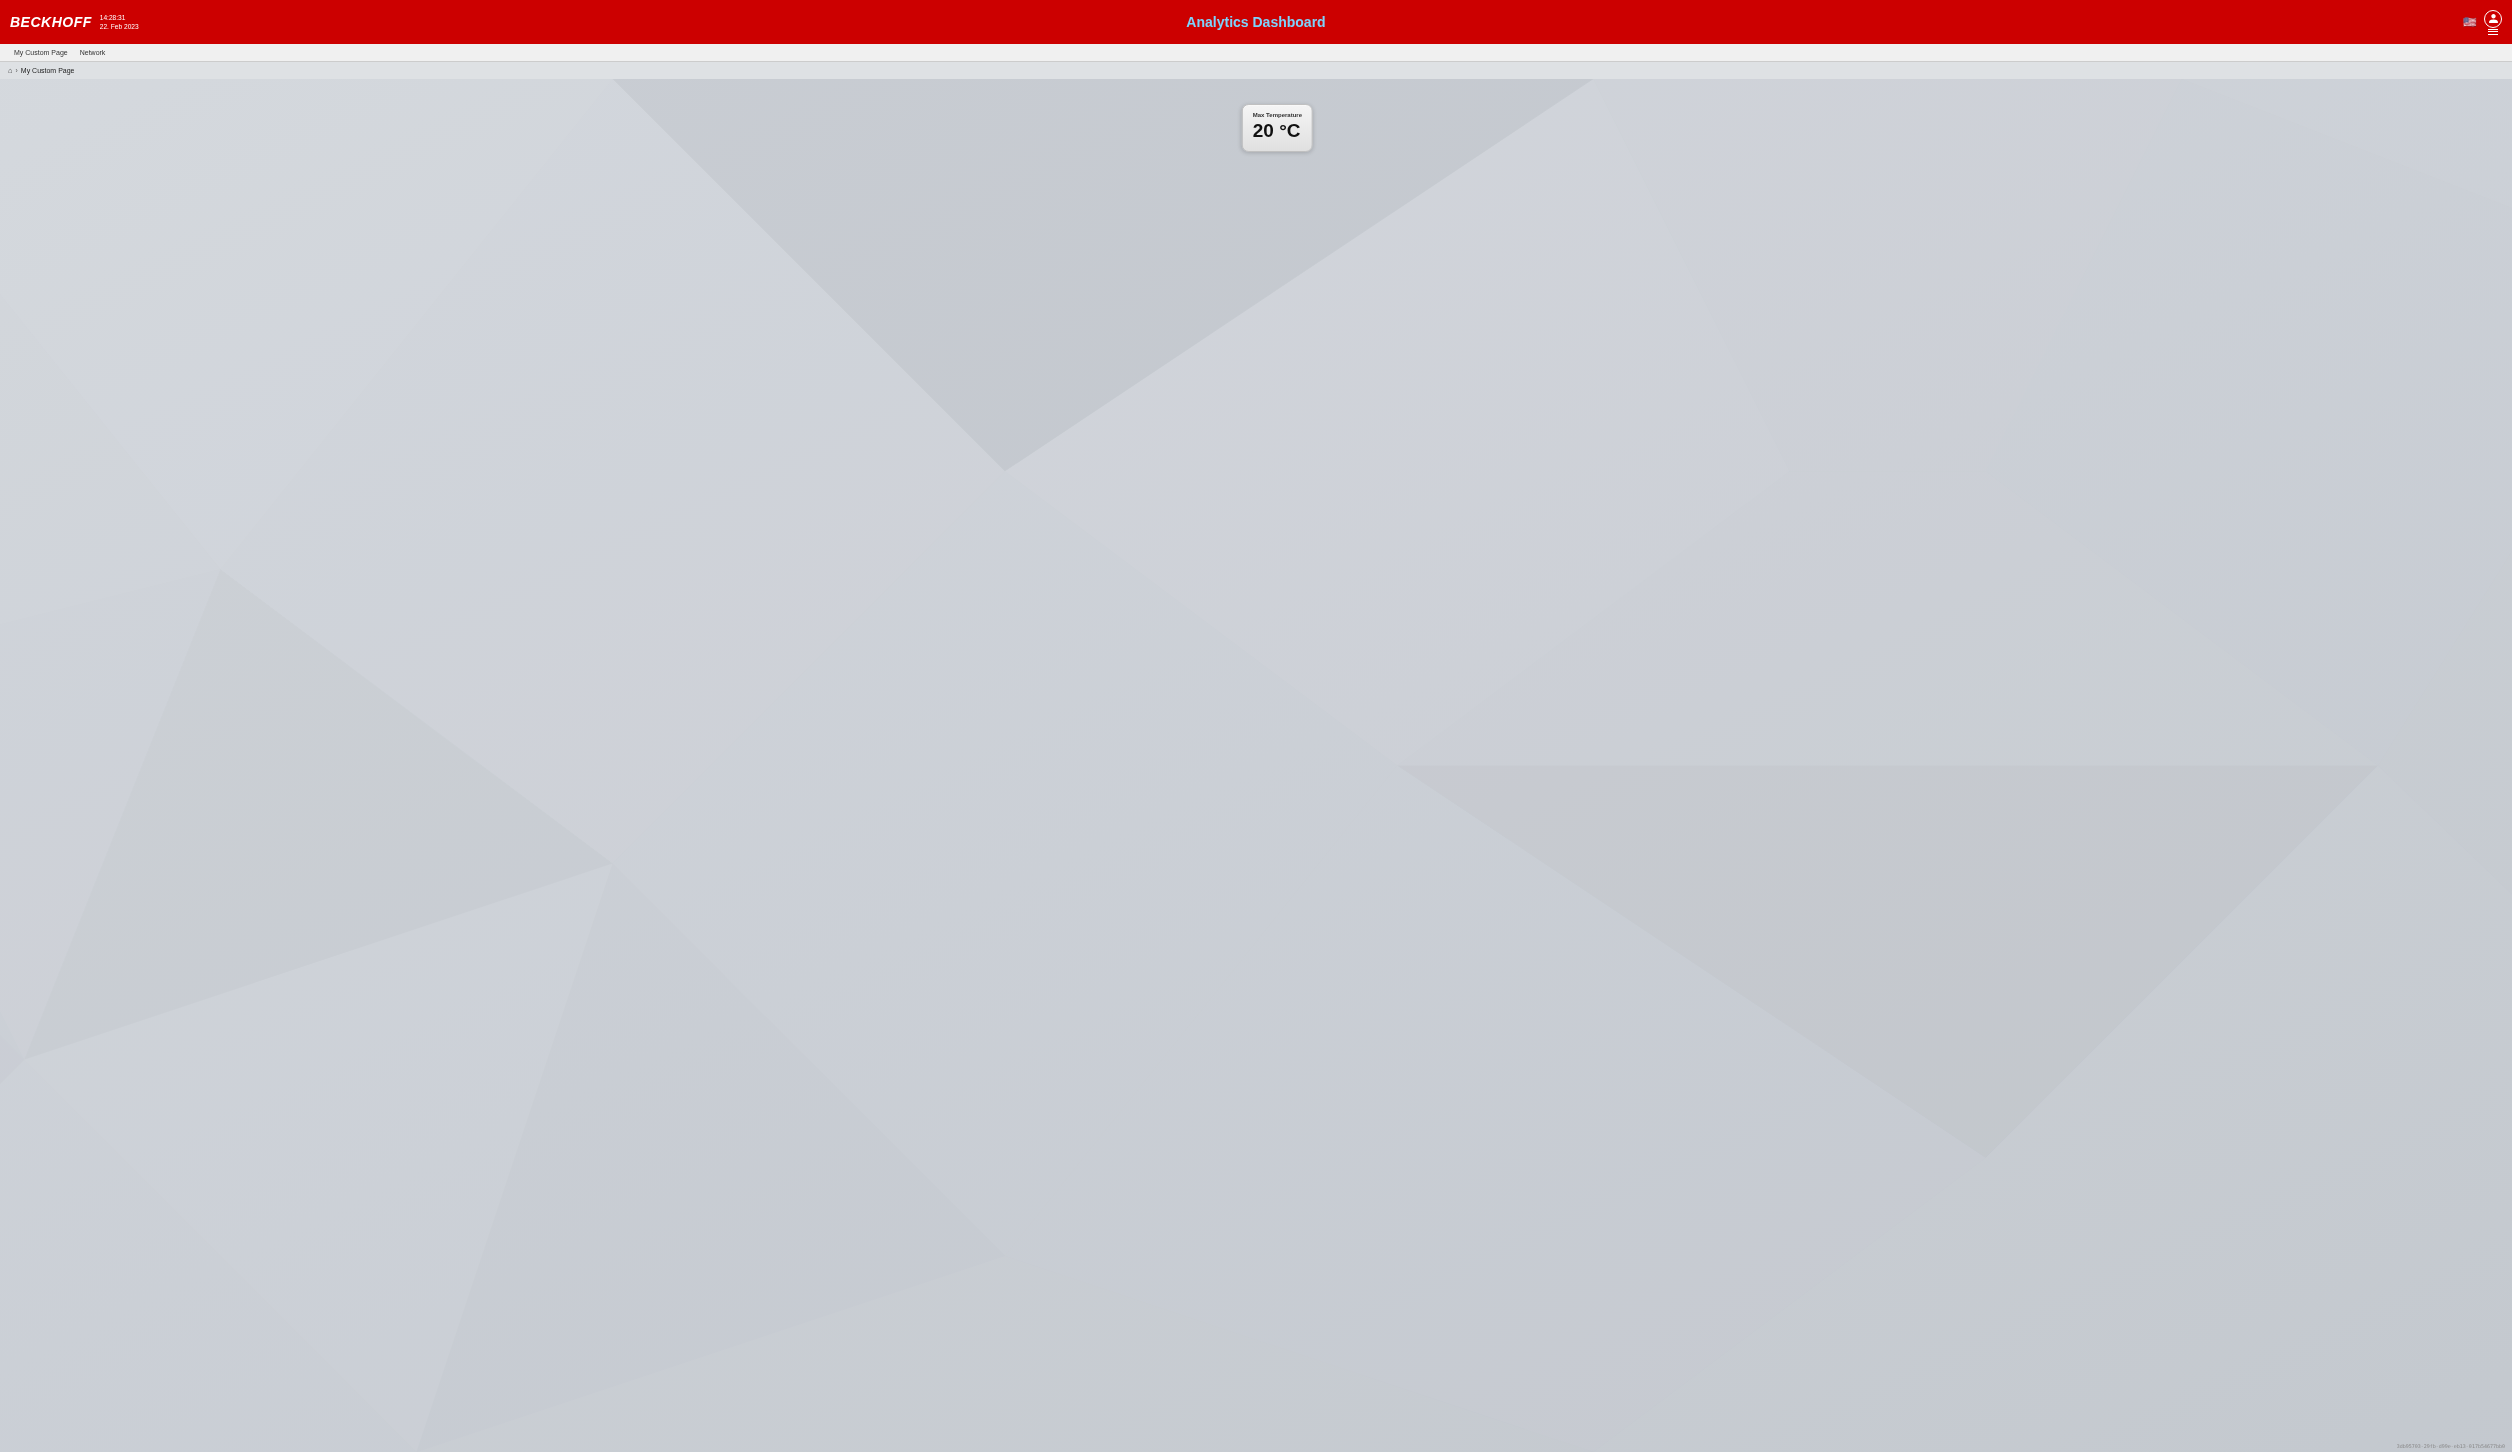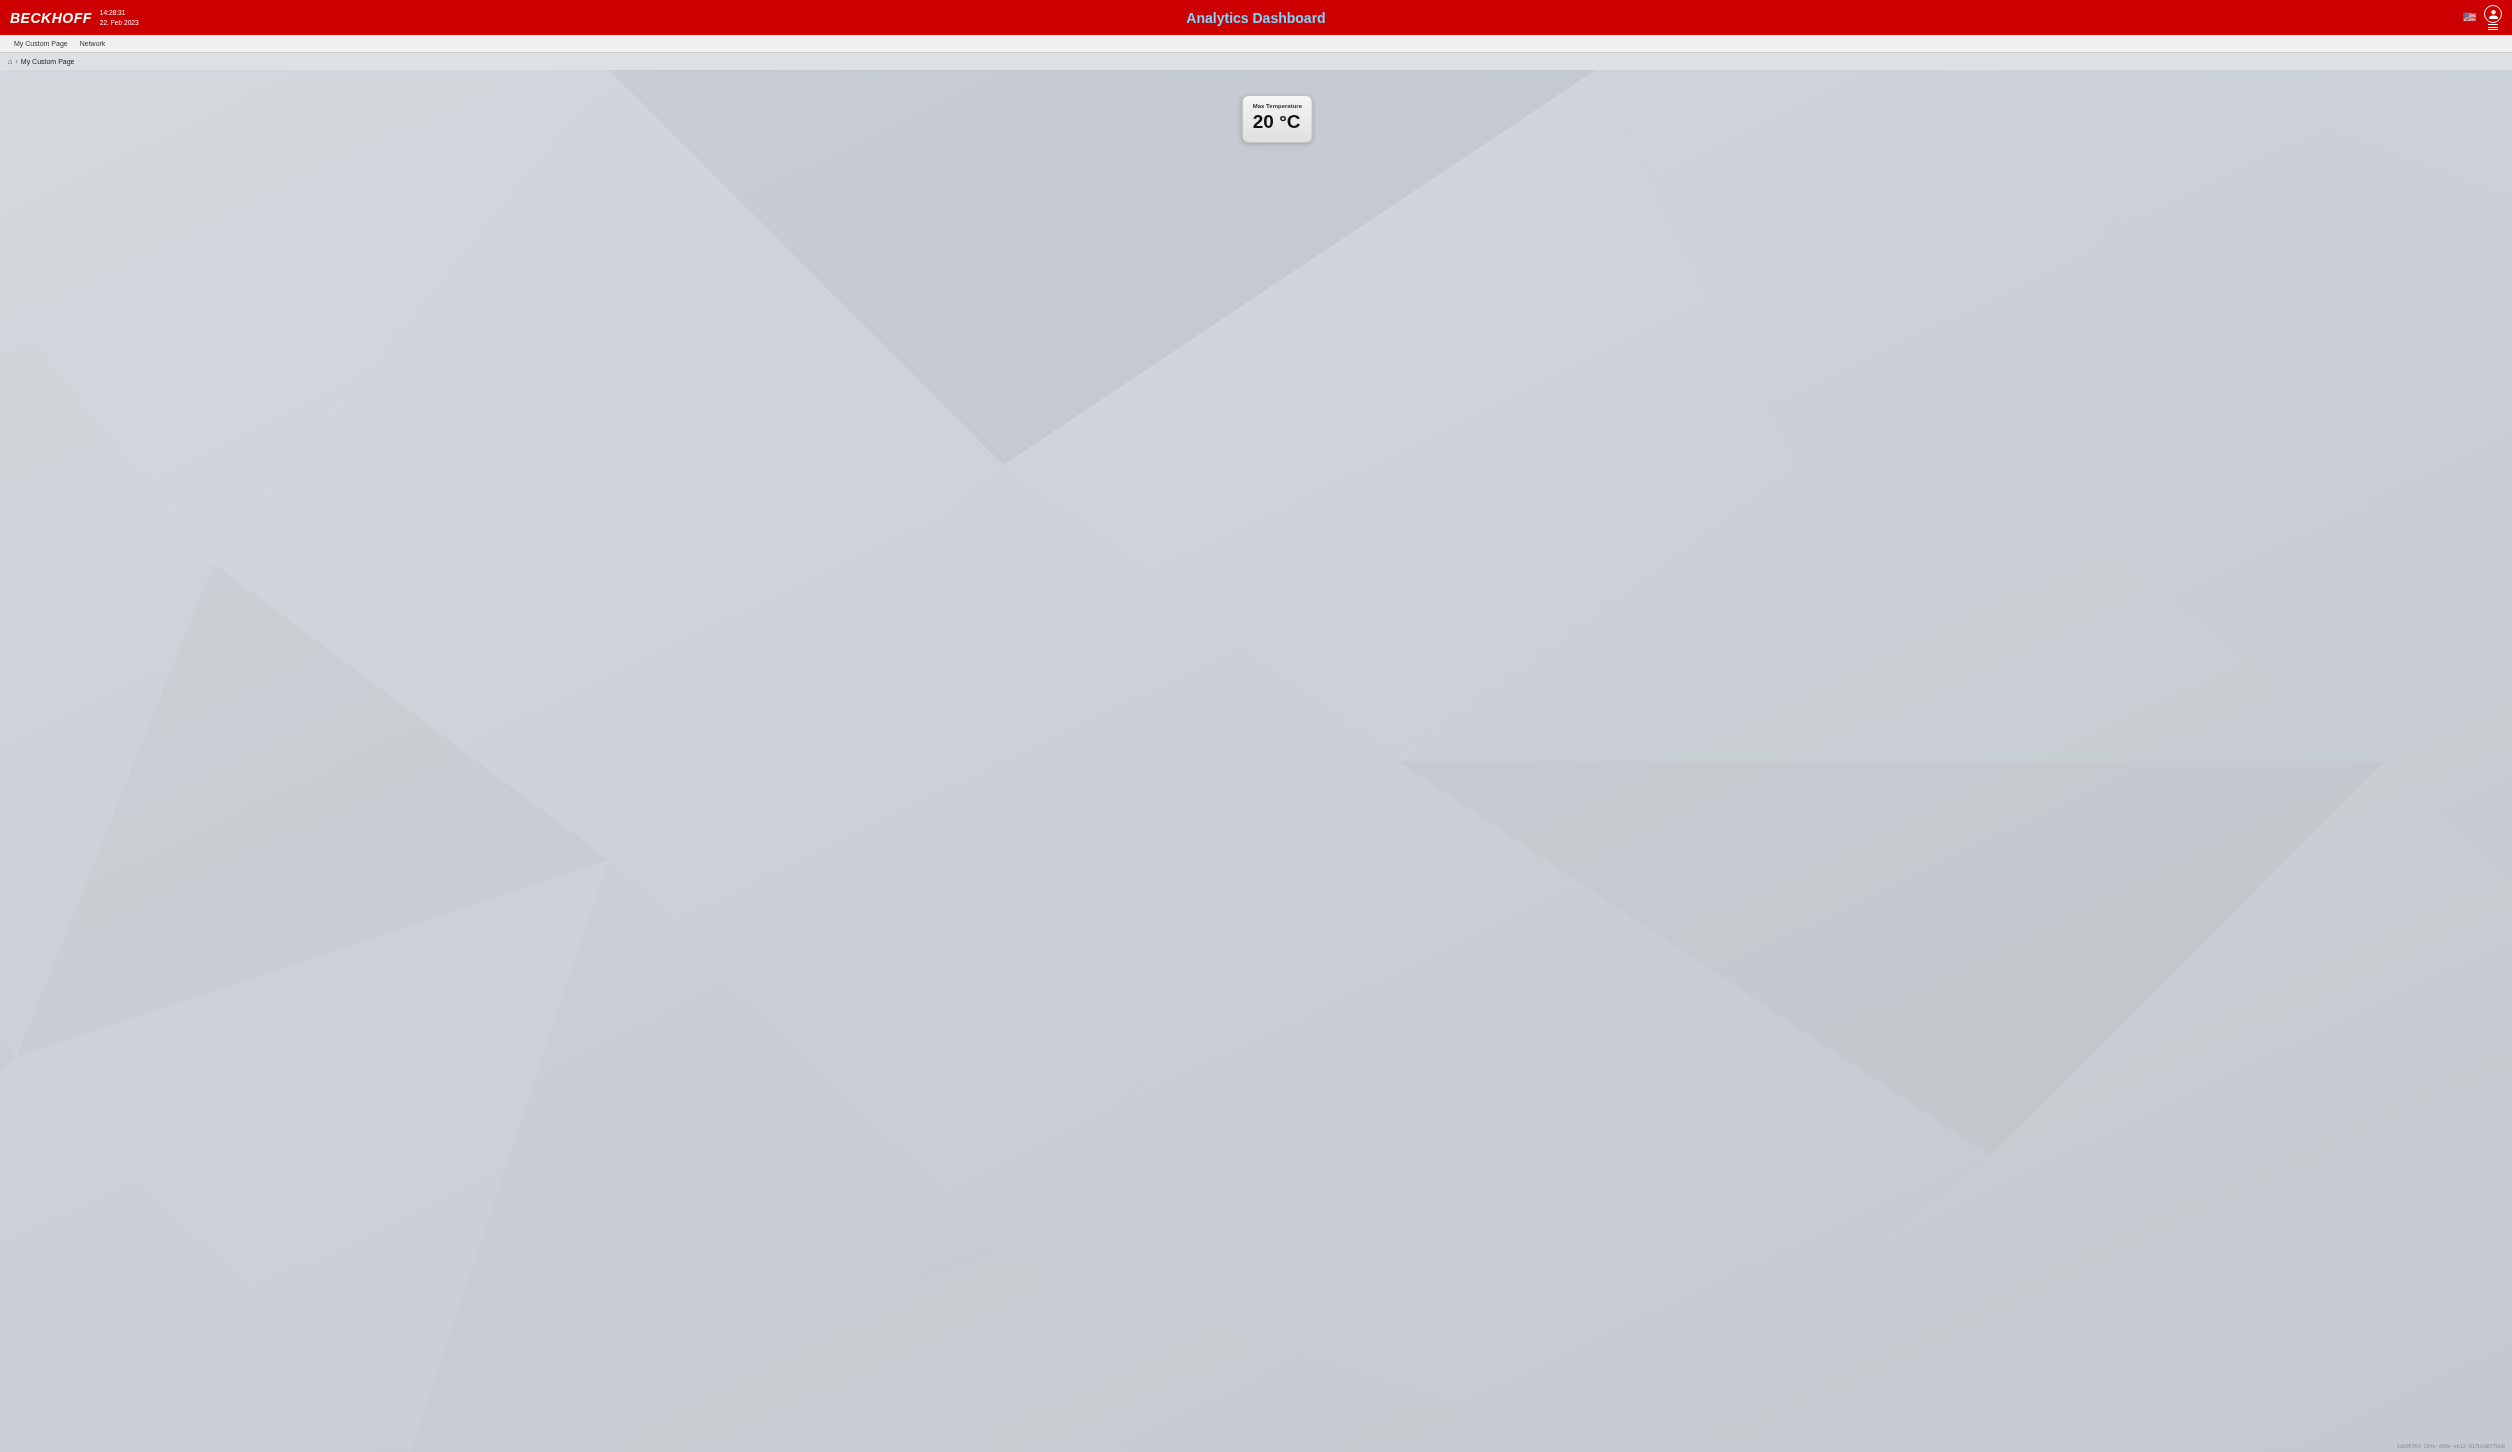--- a/index.html
+++ b/index.html
@@ -13,21 +13,21 @@
       overflow: hidden;
       background: #d0d4d8;
     }
 
     
     .header {
       background: #cc0000;
       display: flex;
       align-items: center;
       padding: 0 10px;
-      height: 35px;
+      height: 44px;
       flex-shrink: 0;
       position: relative;
     }
 
     .header-logo {
       display: flex;
       align-items: center;
       gap: 8px;
     }
 

